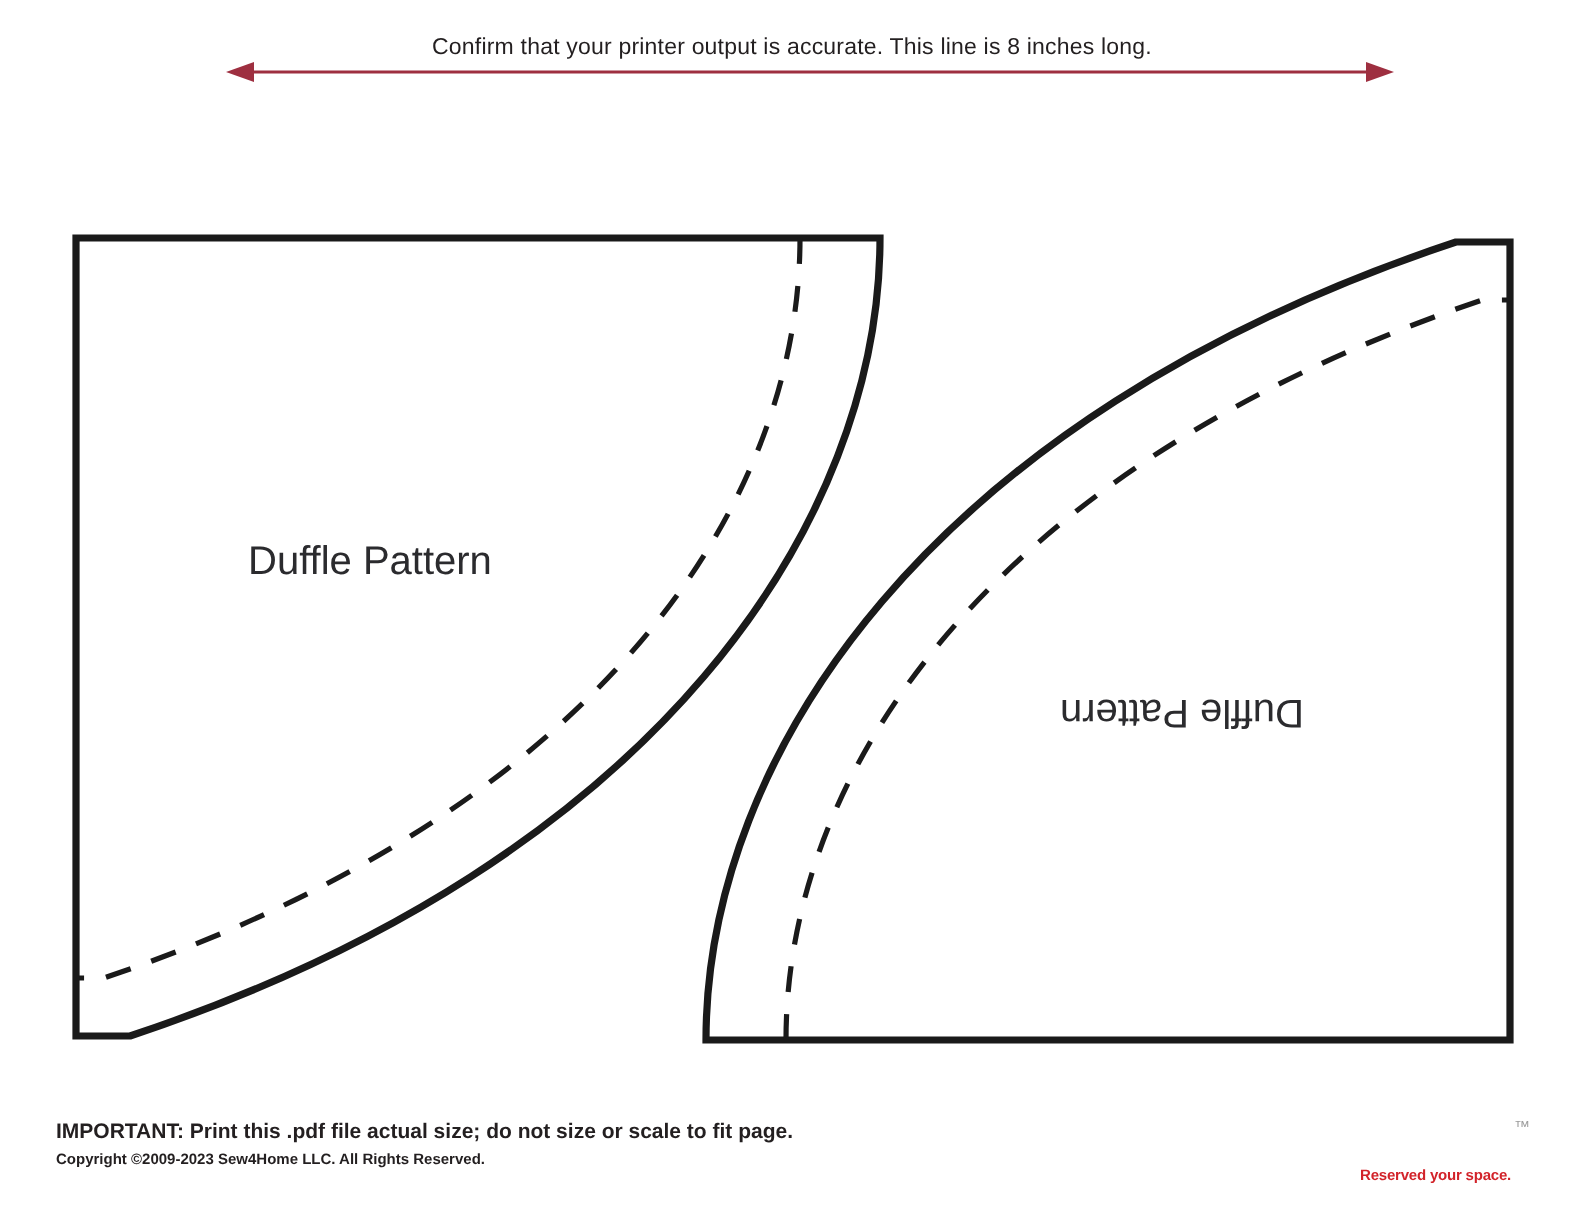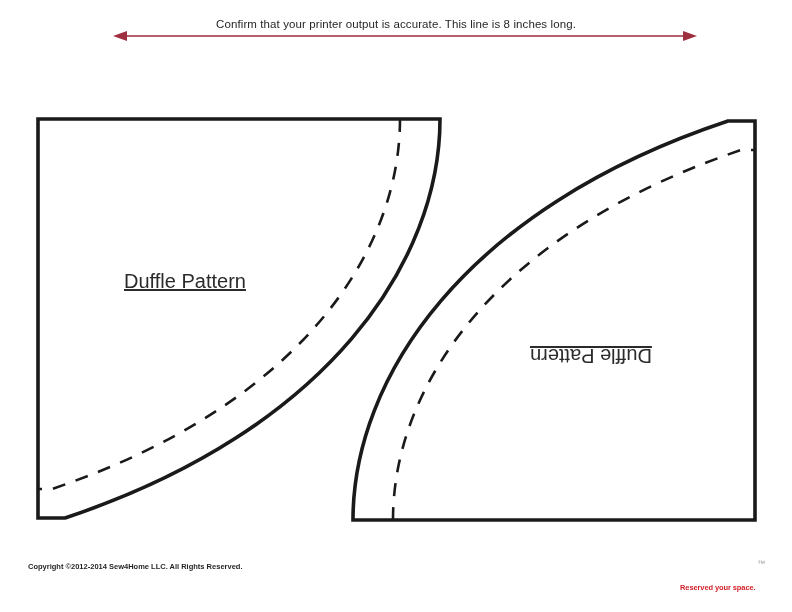--- a/index.html
+++ b/index.html
@@ -48,21 +48,20 @@
   #pattern-svg {
     position: absolute;
     left: 0;
     top: 0;
   }
   .piece-label {
     position: absolute;
     font-size: 20px;
     color: #2b2b2e;
     white-space: nowrap;
-    text-decoration: underline;
   }
   #label-left {
     left: 124px;
     top: 270px;
   }
   #label-right {
     left: 530px;
     top: 344px;
     transform: rotate(180deg);
     transform-origin: center center;
@@ -169,21 +168,22 @@
                C 715 253, 615 406, 367 490
                L 353 490" fill="none" stroke="#1a1a1a" stroke-width="2.6" stroke-dasharray="13 11" stroke-linecap="butt"></path>
     </g>
   </svg>
 
   <div class="piece-label" id="label-left">Duffle Pattern</div>
 
   <div class="piece-label" id="label-right">Duffle Pattern</div>
 
   <div id="footer-left">
-    <div id="footer-copyright">Copyright ©2012-2014 Sew4Home LLC. All Rights Reserved.</div>
+    <div id="footer-important">IMPORTANT: Print this .pdf file actual size; do not size or scale to fit page.</div>
+    <div id="footer-copyright">Copyright ©2009-2023 Sew4Home LLC. All Rights Reserved.</div>
   </div>
 
   <div id="logo">
     <div id="logo-tm">™</div>
     <div id="logo-tagline">Reserved your space.</div>
   </div>
 
 </div>
 
 </body></html>

